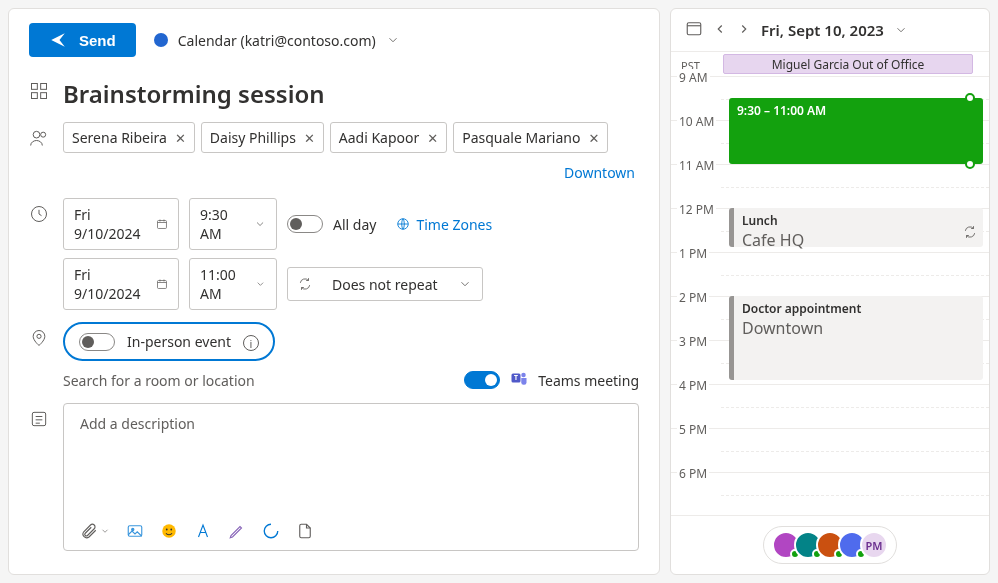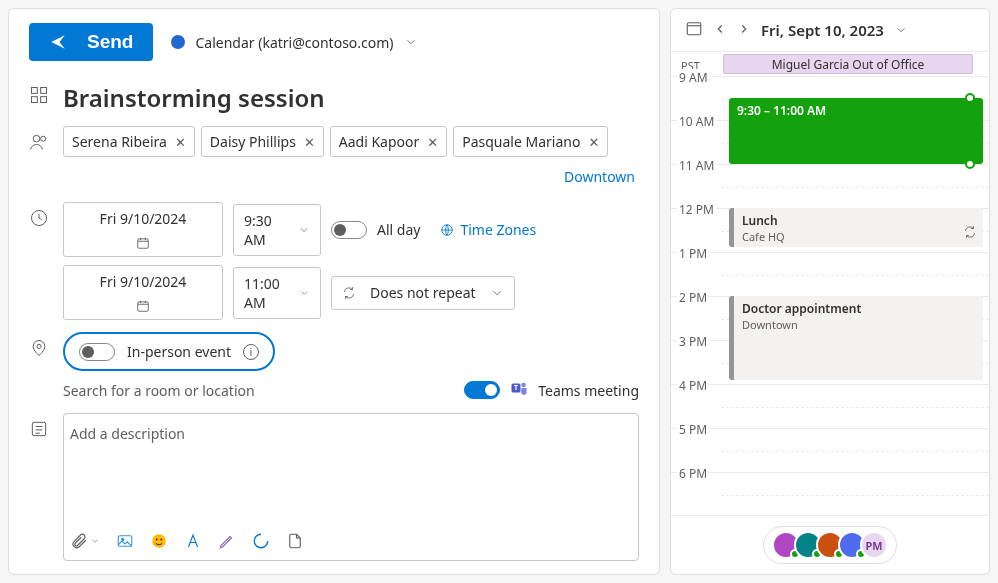--- a/index.html
+++ b/index.html
@@ -3,65 +3,65 @@
 <meta charset="utf-8">
 <style>
 * { box-sizing: border-box; margin: 0; padding: 0; }
 body { font-family: "Segoe UI", system-ui, sans-serif; font-size: 14px; color: #323130; background: #f5f5f5; width: 998px; height: 583px; overflow: hidden; padding: 8px; display: flex; gap: 10px;}
 .pane { background: #fff; border: 1px solid #e1dfdd; border-radius: 6px; }
 .left { flex: 1; padding: 14px 20px; display: flex; flex-direction: column; gap: 12px; }
 .right { width: 320px; display:flex; flex-direction:column; }
 
 
 .left-header { display:flex; align-items:center; gap:18px; margin-bottom:6px;}
-.send-btn { background:#0078d4; color:#fff; border:none; border-radius:4px; padding:8px 20px; font-size:19px; font-weight:600; display:flex; align-items:center; gap:20px; cursor:pointer;}
+.send-btn { background:#0078d4; color:#fff; border:none; border-radius:4px; padding:8px 20px; font-size:15px; font-weight:600; display:flex; align-items:center; gap:12px; cursor:pointer;}
 .send-btn svg{width:18px;height:18px;}
 .cal-select{ display:flex; align-items:center; gap:10px; cursor:pointer; color:#323130;}
 .cal-dot{width:14px;height:14px;border-radius:50%;background:#2266d0;}
 .chev{width:14px;height:14px;stroke:#605e5c;stroke-width:1.5;fill:none;}
 
 
 .row{display:flex;align-items:flex-start;gap:14px;}
 .row-icon{width:20px;height:20px;color:#605e5c;flex-shrink:0;margin-top:6px;display:flex;align-items:center;justify-content:center;}
 .row-icon svg{width:20px;height:20px;stroke:#605e5c;fill:none;stroke-width:1.2;}
 .row-body{flex:1;display:flex;flex-direction:column;gap:8px;}
 
 .title-row .row-body{padding-top:2px;}
 .title-text{font-size:24px;font-weight:600;}
 
 .chips{display:flex;flex-wrap:wrap;gap:6px;align-items:center;}
 .chip{border:1px solid #c8c6c4;border-radius:3px;padding:5px 8px;display:flex;align-items:center;gap:8px;font-size:14px;background:#fff;}
 .chip-x{color:#605e5c;cursor:pointer;font-size:13px;}
 .optional{color:#0078d4;margin-left:auto;padding:4px 4px;cursor:pointer;}
 
 .field{border:1px solid #c8c6c4;border-radius:3px;padding:6px 10px;display:flex;align-items:center;gap:8px;background:#fff;min-height:34px;}
-.field.date{width:160px;justify-content:space-between;flex-direction:column;}
+.field.date{width:116px;justify-content:space-between;}
 .field.time{width:88px;justify-content:space-between;}
-.field.repeat{gap:14px;}
+.field.repeat{gap:20px;}
 
 .time-row{display:flex;gap:10px;align-items:center;flex-wrap:wrap;}
 
 .toggle{width:36px;height:18px;border-radius:10px;border:1px solid #8a8886;background:#fff;position:relative;cursor:pointer;display:inline-block;}
 .toggle::after{content:"";position:absolute;width:12px;height:12px;border-radius:50%;background:#605e5c;top:2px;left:2px;}
 .toggle.on{background:#0078d4;border-color:#0078d4;}
 .toggle.on::after{background:#fff;left:auto;right:2px;}
 
 .allday{display:flex;align-items:center;gap:10px;}
 .tz{display:flex;align-items:center;gap:6px;color:#0078d4;cursor:pointer;}
 .tz svg{stroke:#0078d4;}
 
-.inperson-wrap{border:2px solid #0078d4;border-radius:20px;padding:8px 14px;display:inline-flex;align-items:center;gap:12px;}
+.inperson-wrap{border:2px solid #0078d4;border-radius:20px;padding:8px 14px;display:inline-flex;align-items:flex-end;gap:12px;}
 .info-icon{width:16px;height:16px;border:1px solid #605e5c;border-radius:50%;display:inline-flex;align-items:center;justify-content:center;font-size:11px;color:#605e5c;}
 
 .loc-row{display:flex;align-items:center;gap:12px;}
 .hint{color:#605e5c;}
 .teams-row{margin-left:auto;display:flex;align-items:center;gap:10px;}
 .teams-icon svg{width:18px;height:18px;}
 
-.desc-box{border:1px solid #c8c6c4;border-radius:4px;min-height:148px;padding:10px 6px;color:#605e5c;display:flex;flex-direction:column;}
+.desc-box{border:1px solid #c8c6c4;border-radius:4px;min-height:148px;padding:10px 16px;color:#605e5c;display:flex;flex-direction:column;}
 .desc-placeholder{flex:1;}
 .desc-toolbar{display:flex;gap:16px;align-items:center;padding-top:8px;}
 .desc-toolbar span{cursor:pointer;color:#605e5c;display:inline-flex;align-items:center;}
 .desc-toolbar svg{width:18px;height:18px;}
 
 .small-icon{width:14px;height:14px;}
 
 
 .r-head{display:flex;align-items:center;gap:10px;padding:10px 14px;border-bottom:1px solid #edebe9;}
 .r-head .nav-btn{cursor:pointer;color:#605e5c;}
@@ -70,21 +70,21 @@
 .tz-label{position:absolute;left:10px;top:6px;font-size:11px;color:#605e5c;}
 .oof{position:absolute;left:52px;right:16px;top:2px;height:20px;background:#e7d6ef;border:1px solid #d3b8e3;border-radius:2px;font-size:12px;display:flex;align-items:center;justify-content:center;color:#323130;}
 .hours{position:absolute;left:0;right:0;top:24px;bottom:0;}
 .hour-row{height:44px;border-top:1px solid #edebe9;position:relative;}
 .hour-row::after{content:"";position:absolute;left:50px;right:0;top:50%;border-top:1px dashed #edebe9;}
 .hour-label{position:absolute;left:6px;top:-8px;font-size:12px;color:#605e5c;background:#fff;padding:0 2px;}
 .event{position:absolute;left:58px;right:6px;border-radius:3px;font-size:12px;padding:4px 8px;}
 .ev-green{background:#13a10e;color:#fff;font-weight:600;}
 .ev-green .handle{width:10px;height:10px;border:2px solid #13a10e;background:#fff;border-radius:50%;position:absolute;right:8px;}
 .ev-gray{background:#f3f2f1;border-left:5px solid #979593;color:#323130;}
-.ev-gray .sub{color:#605e5c;font-size:11px;}
+.ev-gray .sub{color:#605e5c;font-size:16px;}
 .recur{position:absolute;right:6px;bottom:4px;color:#605e5c;}
 
 .avatars{display:flex;justify-content:center;gap:-6px;padding:10px 0;border-top:1px solid #edebe9;}
 .avatars-inner{display:flex;background:#fff;border:1px solid #e1dfdd;border-radius:20px;padding:4px 8px;}
 .av{width:28px;height:28px;border-radius:50%;border:2px solid #fff;margin-left:-6px;position:relative;display:flex;align-items:center;justify-content:center;font-size:11px;font-weight:600;color:#fff;}
 .av:first-child{margin-left:0;}
 .av .badge{position:absolute;width:10px;height:10px;background:#13a10e;border:2px solid #fff;border-radius:50%;bottom:-2px;right:-2px;}
 </style>
 </head>
 <body>

